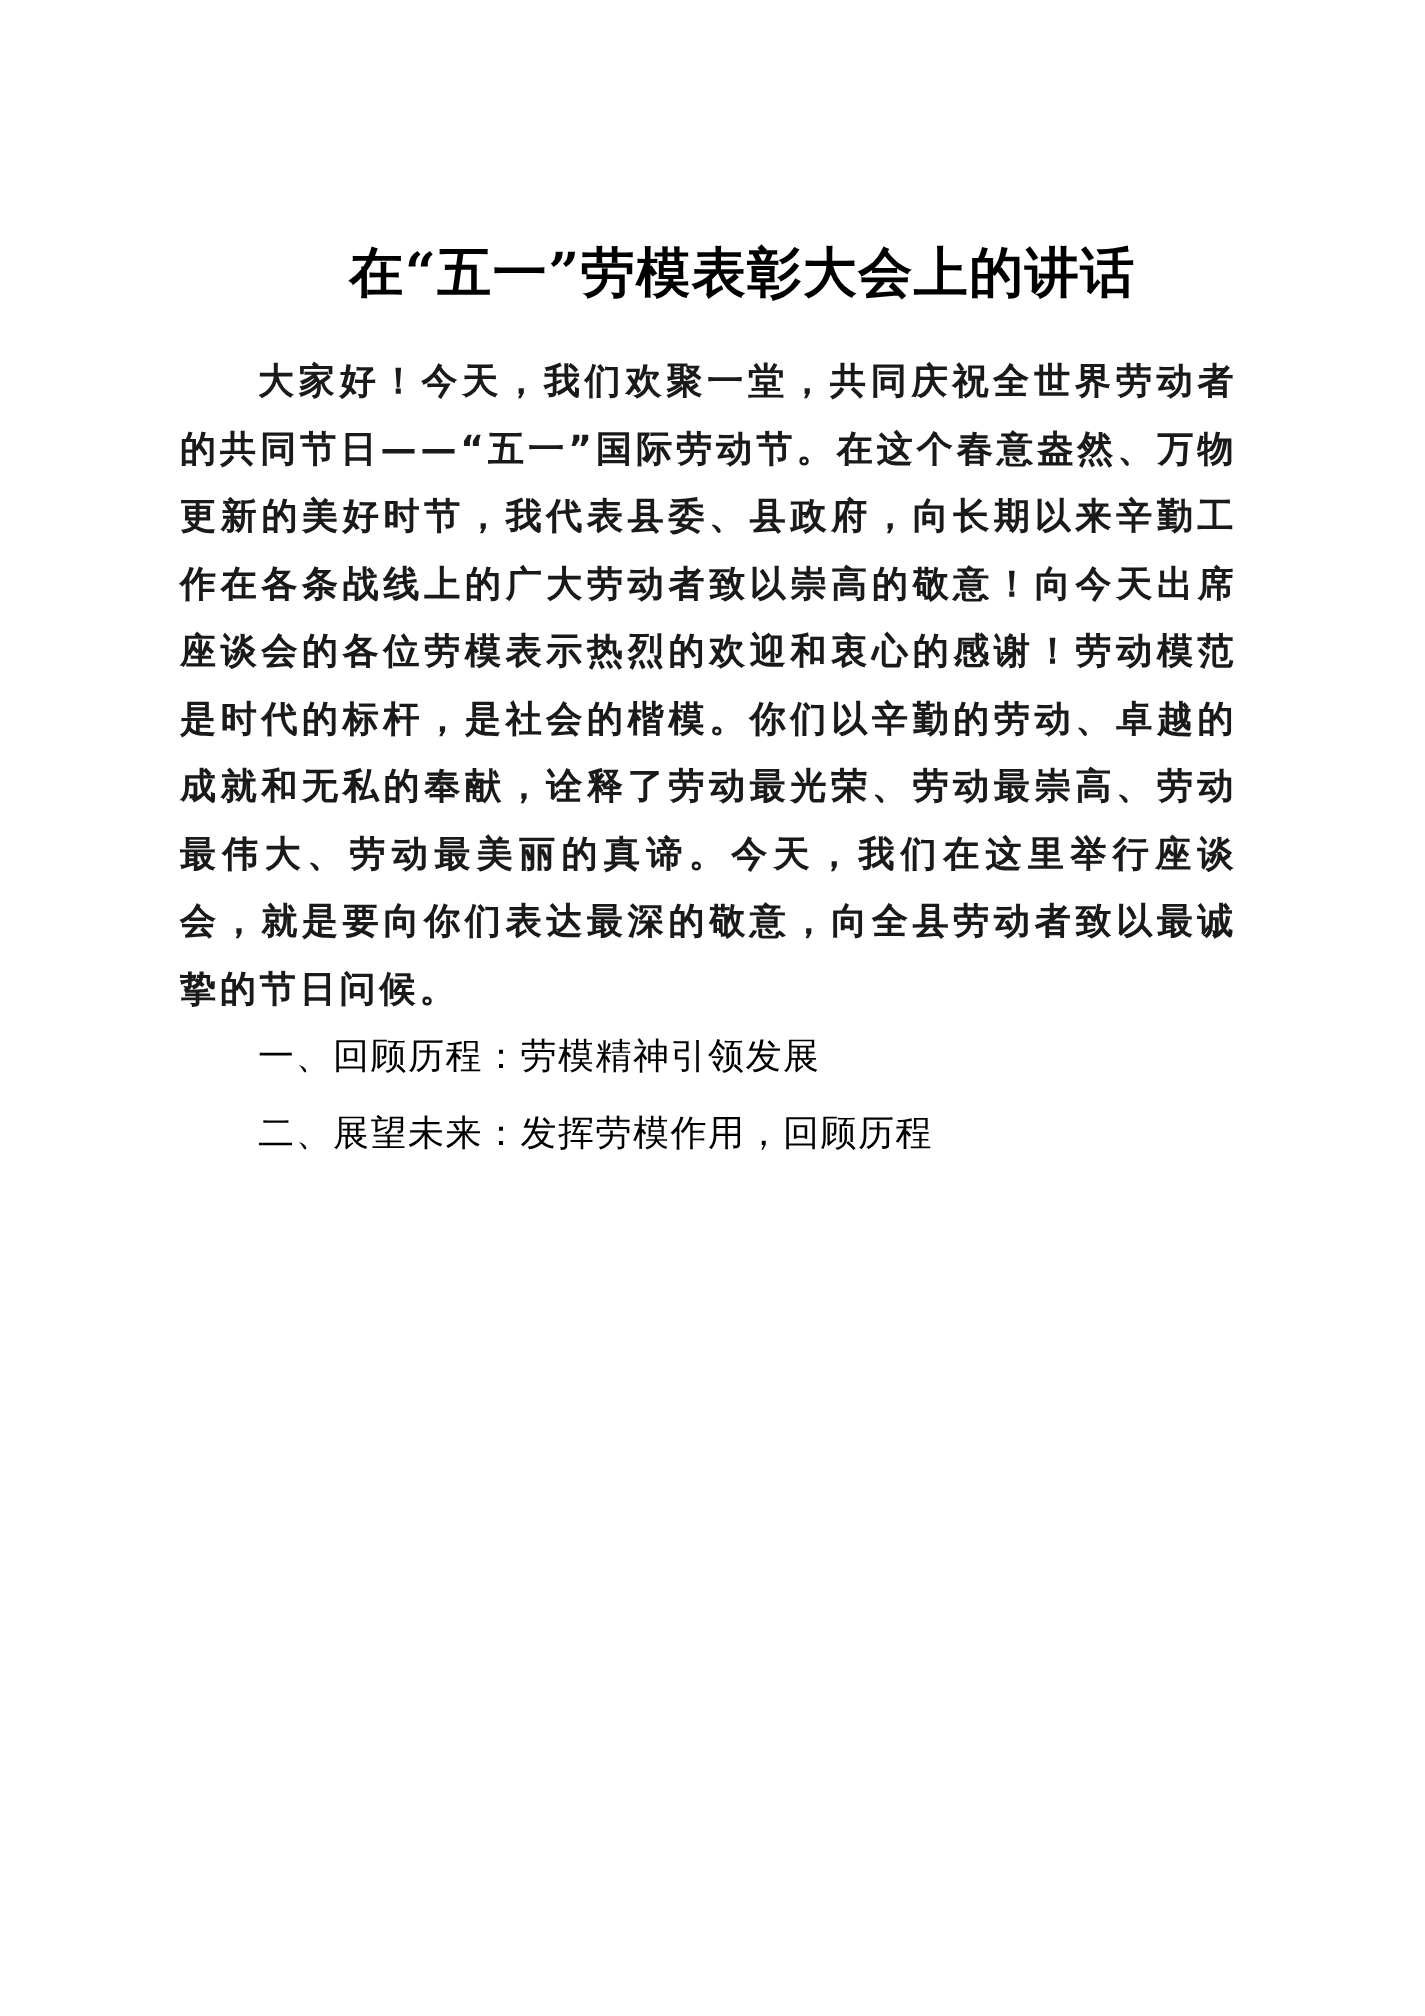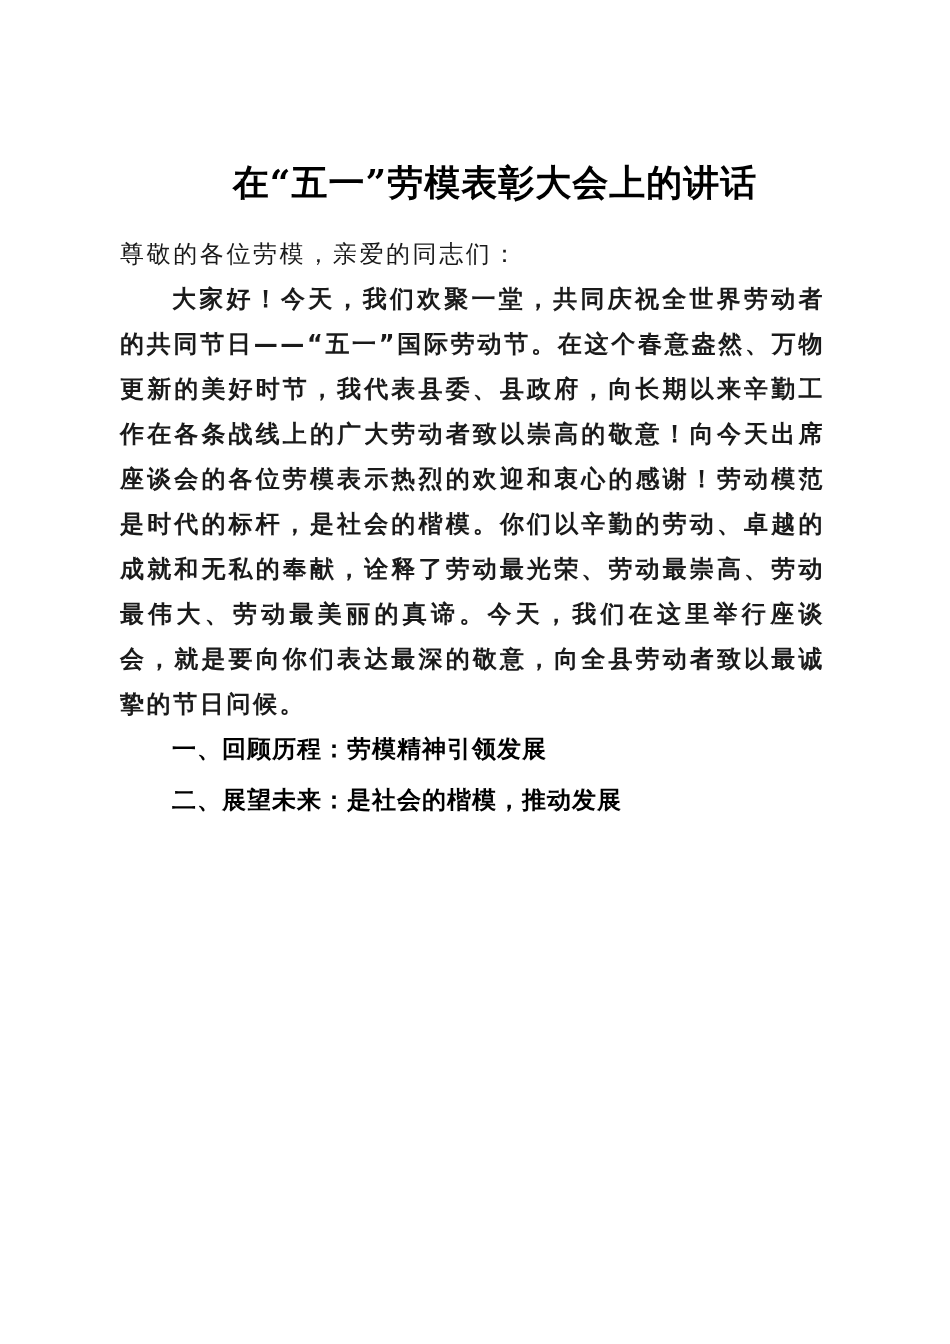--- a/index.html
+++ b/index.html
@@ -11,27 +11,26 @@
     font-size: 36px; line-height: 44px; letter-spacing: 1px; color: #000; padding-left: 20px;
   }
   .body-text {
     position: absolute; top: 232px; left: 120px; width: 705px;
     font-family: "DejaVu Sans", "Liberation Sans", sans-serif;
     font-size: 24px; line-height: 45px; letter-spacing: 2.6px; color: #1a1a1a;
   }
   .body-text p { margin: 0; text-align: justify; }
   .body-text p.indent { text-indent: 52px; font-weight: bold; }
   .body-text p.salutation { text-indent: 0; }
-  .body-text p.heading { text-indent: 52px; font-weight: bold; letter-spacing: 1px; color: #000; }
+  .body-text p.heading { text-indent: 52px; font-weight: normal; letter-spacing: 1px; color: #000; }
   .body-text p.heading.h2 { margin-top: 6px; }
 </style>
 </head>
 <body>
 
 <div class="page">
   <h1 class="title">在“五一”劳模表彰大会上的讲话</h1>
   <div class="body-text">
-    <p class="salutation">尊敬的各位劳模，亲爱的同志们：</p>
     <p class="indent">大家好！今天，我们欢聚一堂，共同庆祝全世界劳动者的共同节日——“五一”国际劳动节。在这个春意盎然、万物更新的美好时节，我代表县委、县政府，向长期以来辛勤工作在各条战线上的广大劳动者致以崇高的敬意！向今天出席座谈会的各位劳模表示热烈的欢迎和衷心的感谢！劳动模范是时代的标杆，是社会的楷模。你们以辛勤的劳动、卓越的成就和无私的奉献，诠释了劳动最光荣、劳动最崇高、劳动最伟大、劳动最美丽的真谛。今天，我们在这里举行座谈会，就是要向你们表达最深的敬意，向全县劳动者致以最诚挚的节日问候。</p>
     <p class="heading">一、回顾历程：劳模精神引领发展</p>
-    <p class="heading h2">二、展望未来：是社会的楷模，推动发展</p>
+    <p class="heading h2">二、展望未来：发挥劳模作用，回顾历程</p>
   </div>
 </div>
 
 </body></html>

